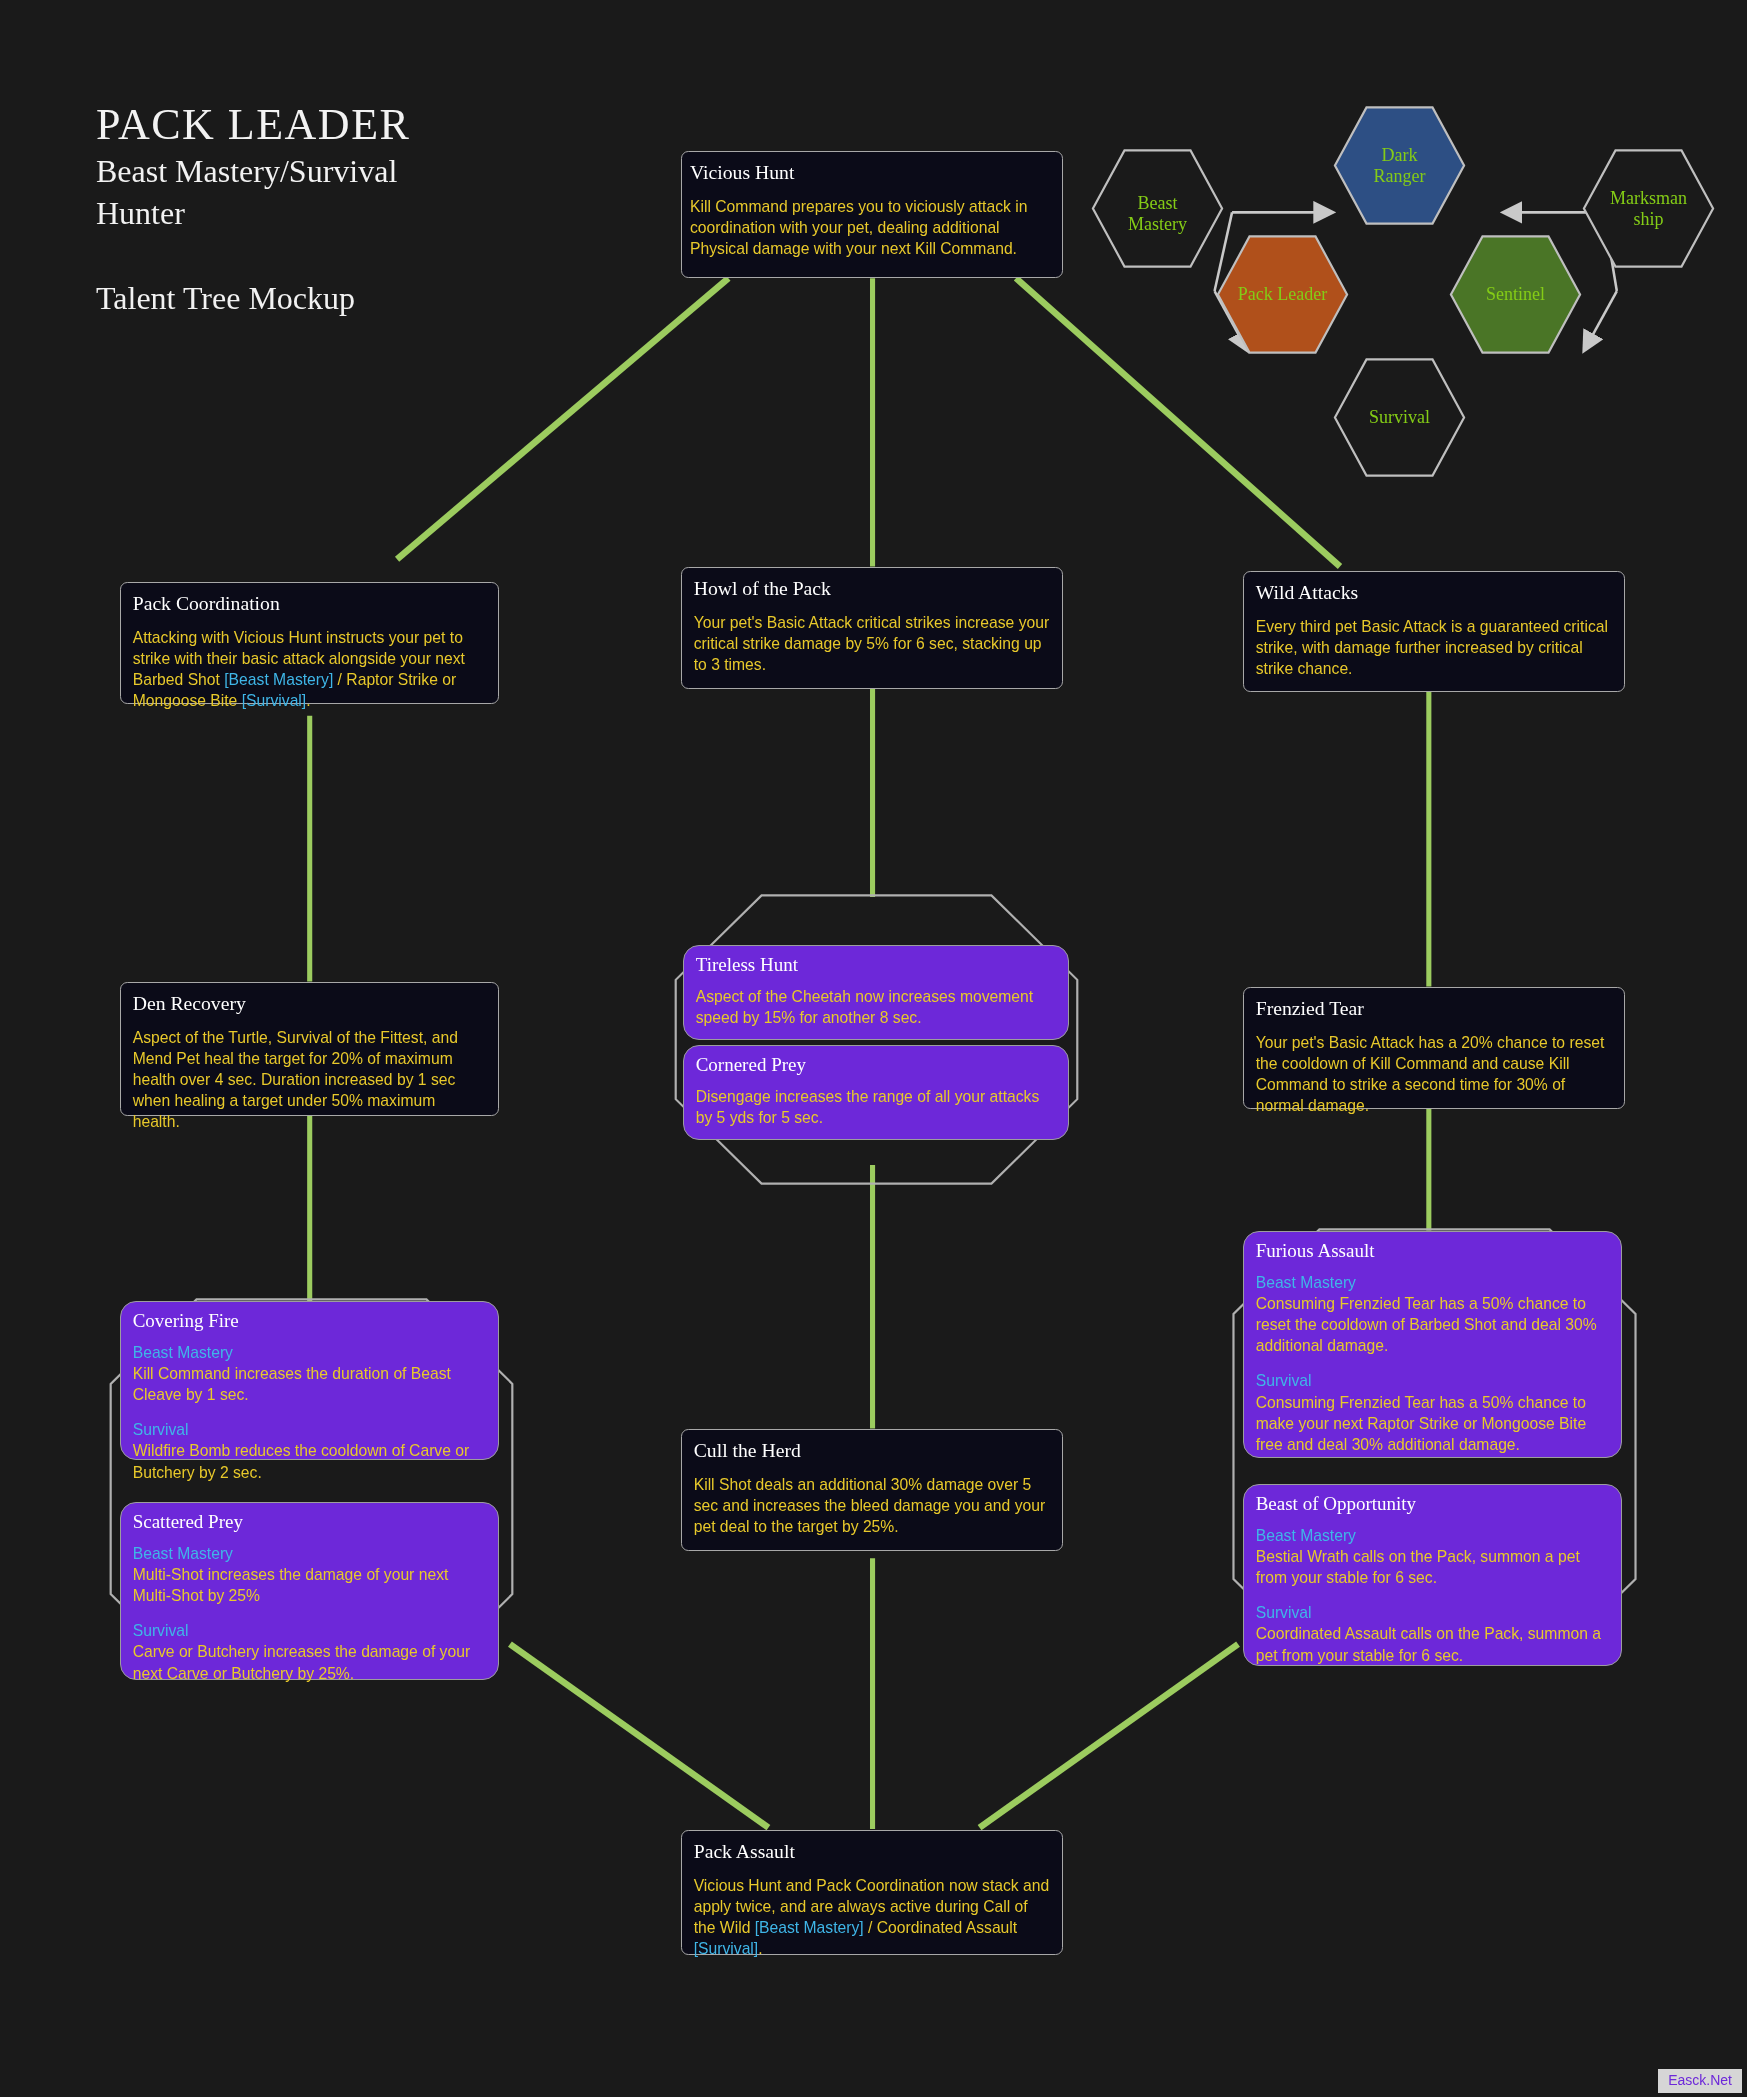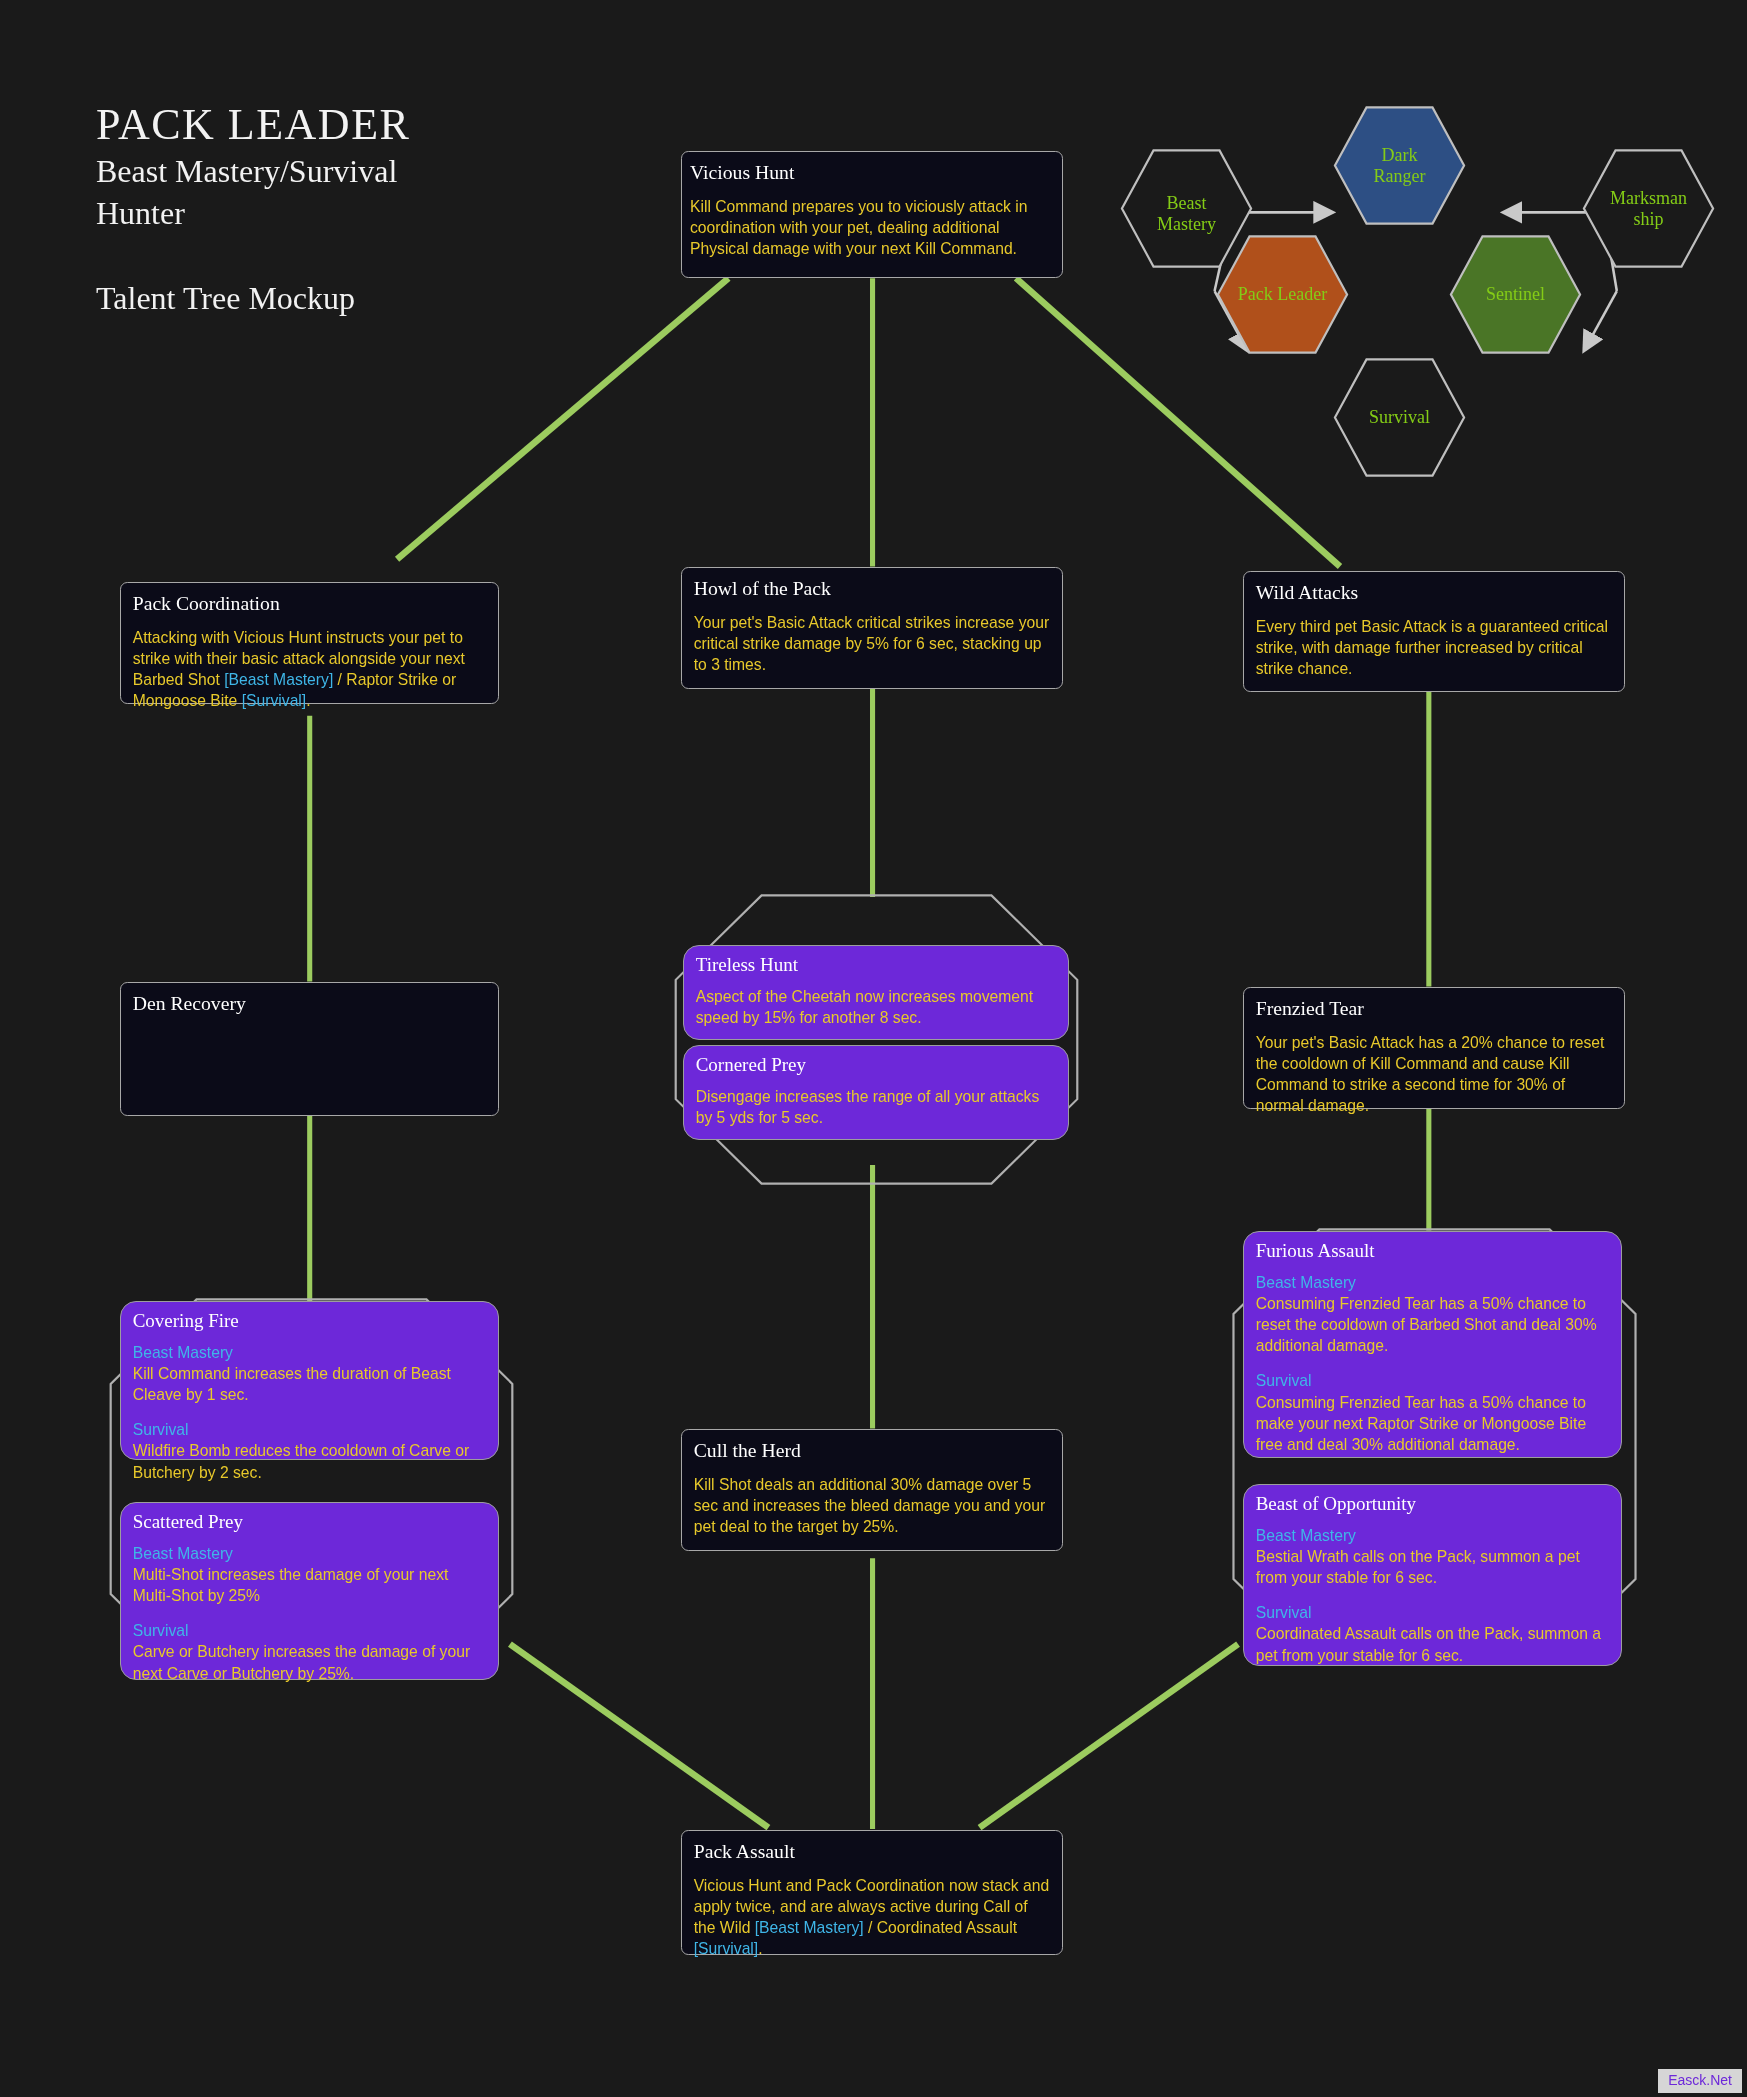--- a/index.html
+++ b/index.html
@@ -154,21 +154,21 @@
       <path d="M414,688 L387,612"></path>
       <path d="M556,688 L583,612"></path>
     </g>
     <g stroke="#c9c9c9" stroke-width="3.5" fill="none">
       <path d="M232,172 L208,280"></path>
       <path d="M742,172 L760,280"></path>
       <path d="M414,688 L487,688 L556,688"></path>
     </g>
   </svg>
 
-  <div class="hexwrap" style="left:1120px;top:149px;width:133px;height:129px;">
+  <div class="hexwrap" style="left:1091px;top:149px;width:133px;height:129px;">
     <svg width="133" height="119" viewBox="0 0 182 164">
         <polygon points="45.5,2 136.5,2 180,82 136.5,162 45.5,162 2,82" fill="#1a1a1a" stroke="#bfbfbf" stroke-width="3"></polygon>
       </svg>
     <div class="hexlabel">
       <span><span>Beast</span><br><span>Mastery</span></span>
     </div>
   </div>
 
   <div class="hexwrap" style="left:1333px;top:106px;width:133px;height:119px;">
     <svg width="133" height="119" viewBox="0 0 182 164">
@@ -230,20 +230,21 @@
     <div class="body">Your pet's Basic Attack critical strikes increase your critical strike damage by 5% for 6 sec, stacking up to 3 times.</div>
   </div>
 
   <div class="node" style="left:1243px;top:571px;width:382px;height:121px;">
     <div class="title">Wild Attacks</div>
     <div class="body">Every third pet Basic Attack is a guaranteed critical strike, with damage further increased by critical strike chance.</div>
   </div>
 
   <div class="node" style="left:120px;top:982px;width:379px;height:134px;">
     <div class="title">Den Recovery</div>
+    <div class="body">Aspect of the Turtle, Survival of the Fittest, and Mend Pet heal the target for 20% of maximum health over 4 sec. Duration increased by 1 sec when healing a target under 50% maximum health.</div>
   </div>
 
   <div class="choice-frame" style="left:674px;top:894px;width:405px;height:291px;">
     <svg width="405" height="291" viewBox="0 0 556 400">
       <polygon points="120,2 436,2 554,118 554,282 436,398 120,398 2,282 2,118" fill="none" stroke="#b0b0b0" stroke-width="3"></polygon>
     </svg>
   </div>
   <div class="subnode" style="left:683px;top:945px;width:386px;height:95px;">
     <div class="title">Tireless Hunt</div>
     <div class="body">Aspect of the Cheetah now increases movement speed by 15% for another 8 sec.</div>

